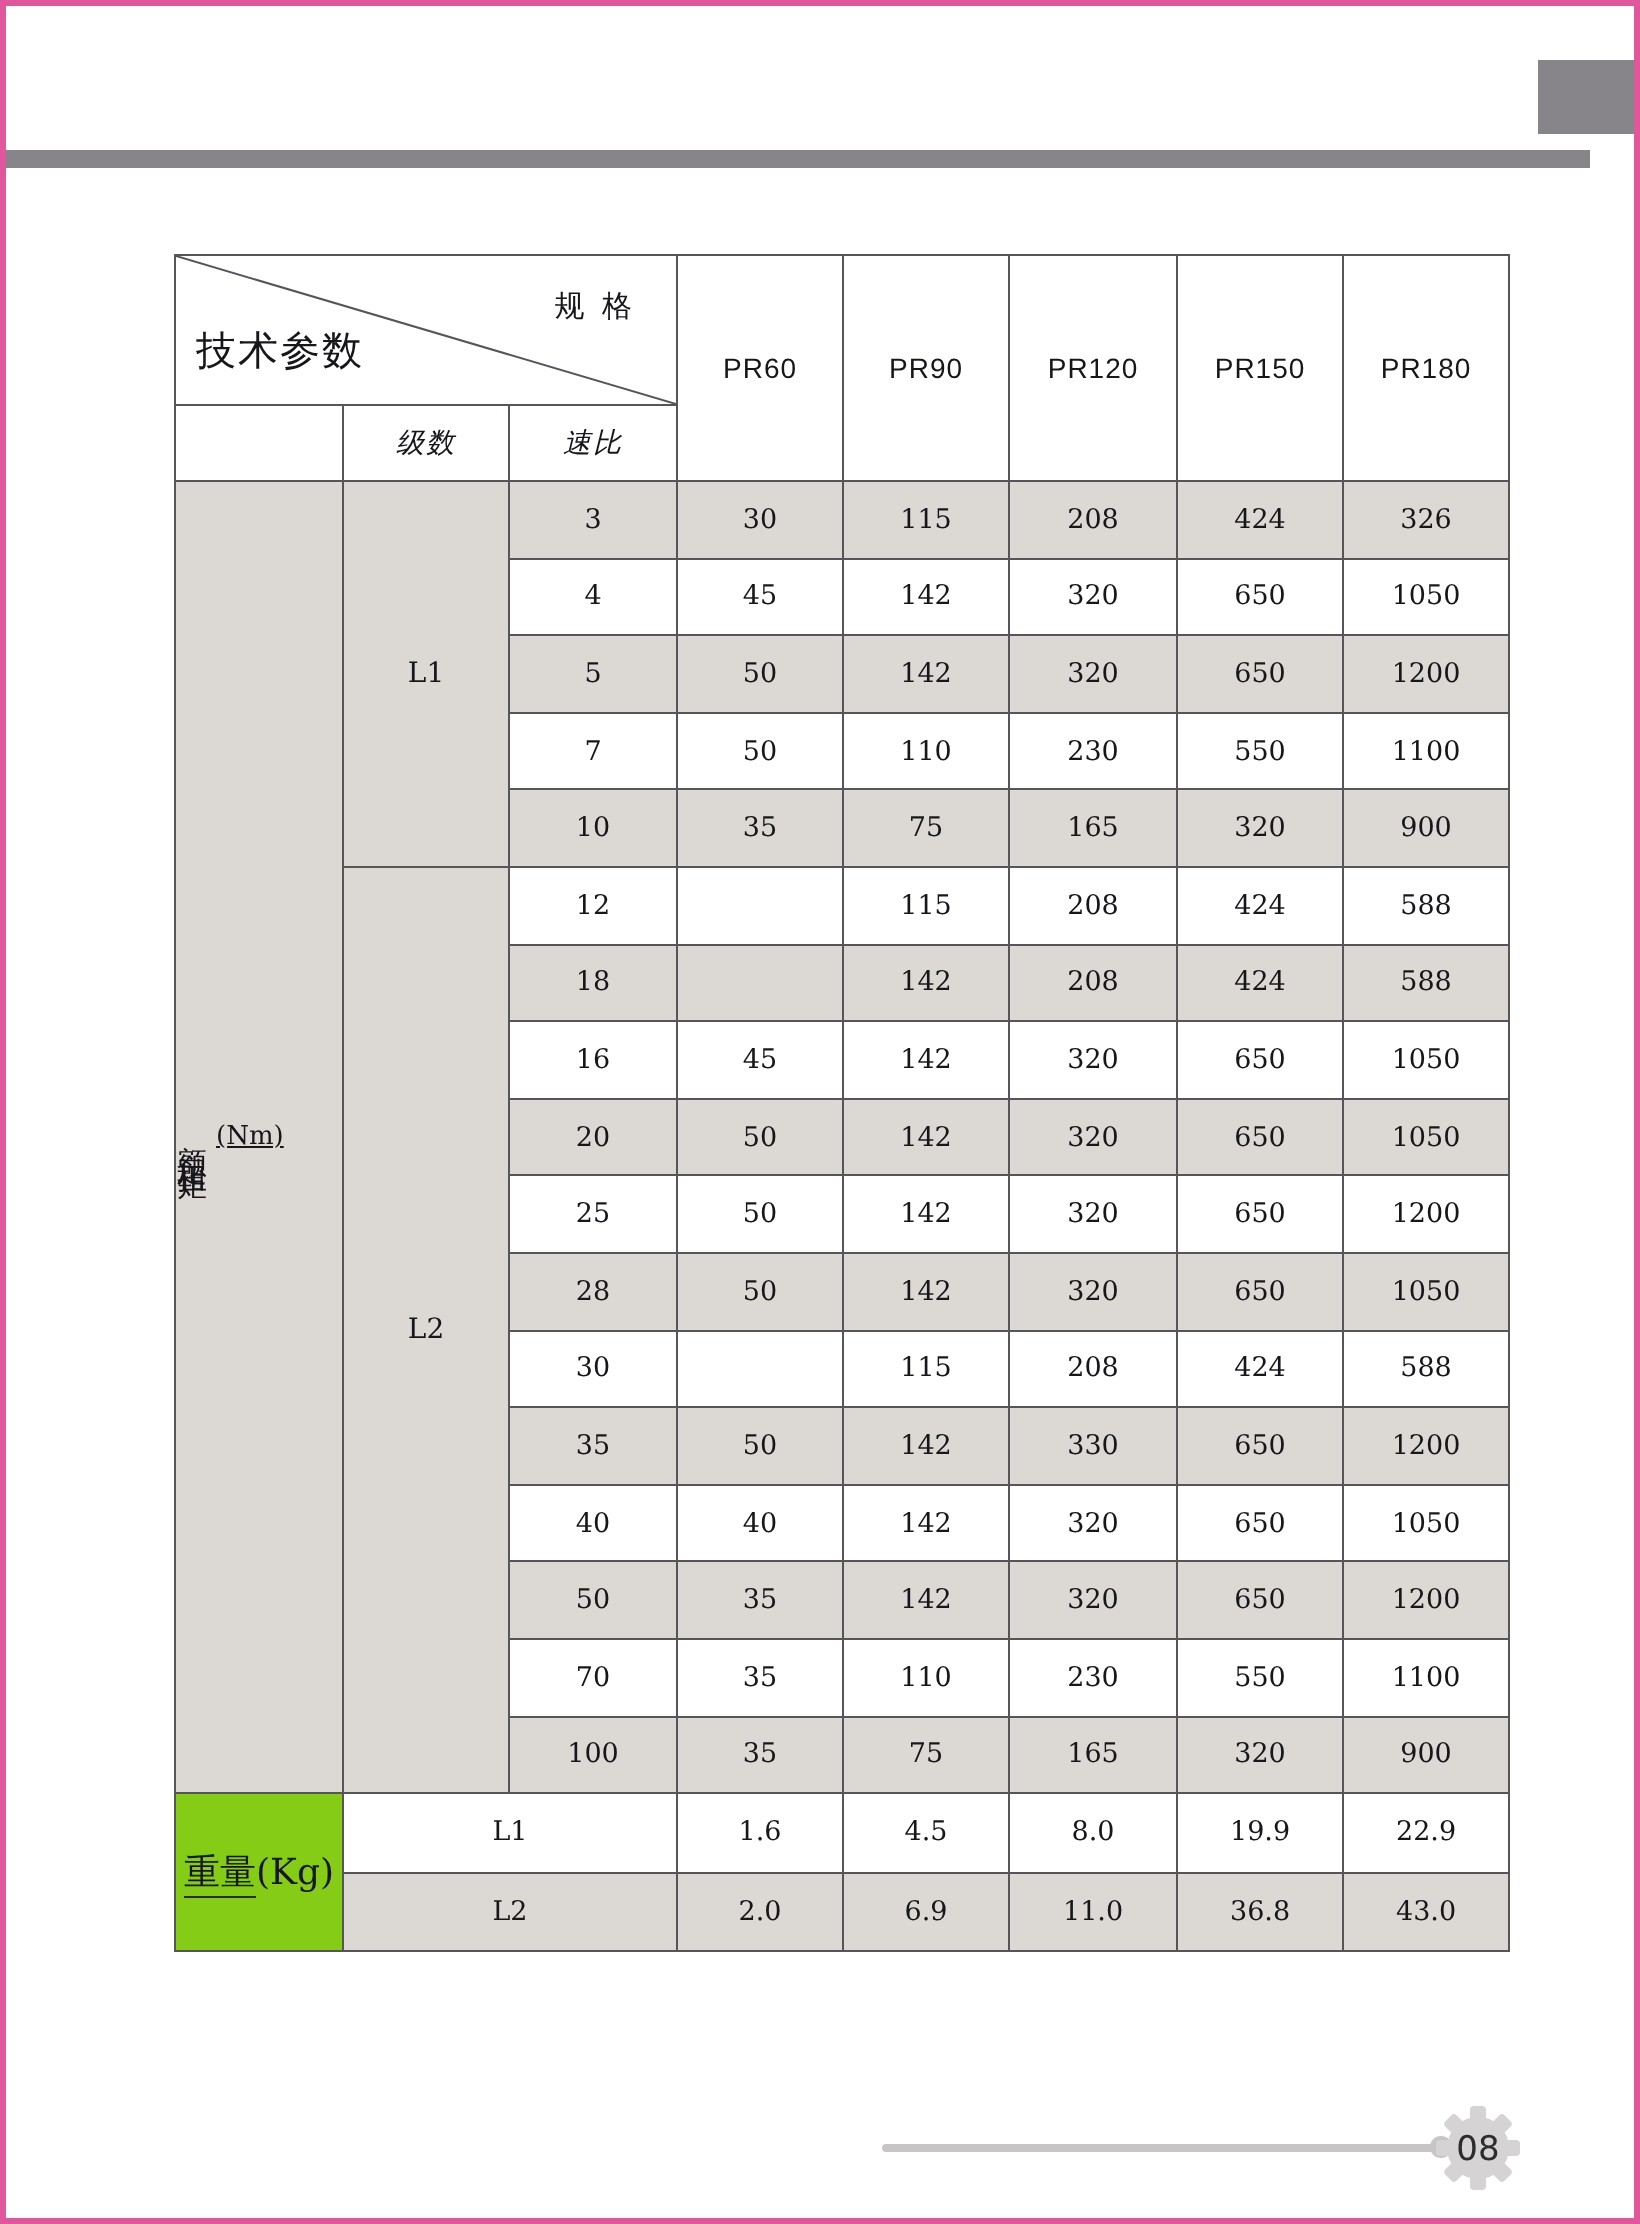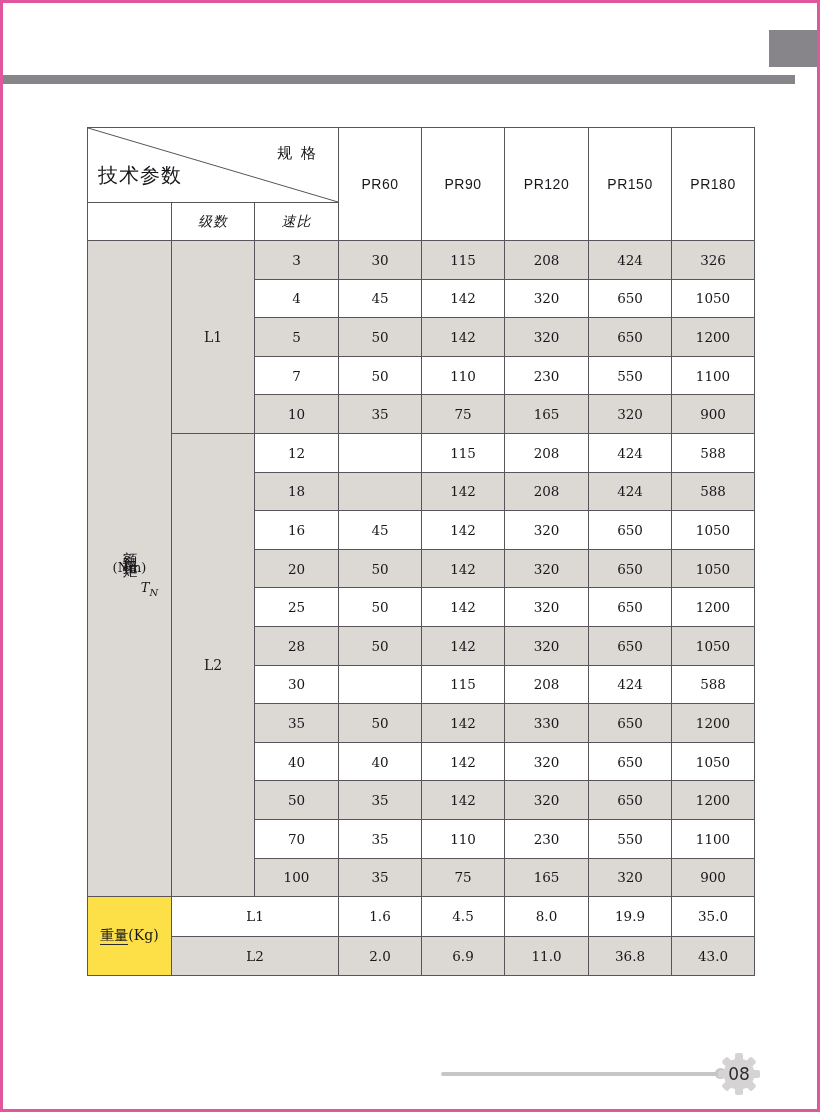--- a/index.html
+++ b/index.html
@@ -13,31 +13,31 @@
 
   .table-wrap { position:absolute; left:84px; top:124px; }
   table { border-collapse:collapse; table-layout:fixed; width:667px; }
   td { border:1px solid #57545a; text-align:center; vertical-align:middle;
        font-size:13.5px; padding:0; overflow:hidden; }
   tr.h1 { height:75px; } tr.h2 { height:38px; }
   tr.d  { height:38.6px; } tr.w { height:39.5px; }
   tr.s td { background:#dcd8d3; }
   td.stage  { background:#dcd8d3; font-size:14px; }
   td.torque { background:#ffffff; }
-  td.wlabel { background:#fde047; font-size:14px;margin-top:48px; }
+  td.wlabel { background:#84cc16; font-size:18px;margin-top:48px; }
   td.pr { font-family:"Liberation Sans","DejaVu Sans",sans-serif; font-size:14px; letter-spacing:0.5px;margin-left:10px; }
   td.sub { font-size:14px; letter-spacing:1px;font-style:italic; }
   td.ratio { font-size:13.5px; }
 
   td.diag { position:relative; }
   .diag-svg { position:absolute; left:0; top:0; width:100%; height:100%; display:block; }
   .d-top { position:absolute; top:16px; right:20px; font-size:15px; letter-spacing:2px; white-space:nowrap; }
   .d-bot { position:absolute; top:34px; left:10px;  font-size:20px; letter-spacing:1px; white-space:nowrap; }
 
-  .torque-inner { display:flex; flex-direction:column; align-items:center; gap:5px; }
+  .torque-inner { display:flex; align-items:center; gap:5px;text-decoration:underline; }
   .vtext { writing-mode:vertical-rl; text-orientation:upright; font-size:15px; letter-spacing:4px; line-height:1; }
   .nm { font-size:13px; }
   .tn { font-size:13px; font-style:italic;margin-left:40px; }
   .tn sub { font-size:10px; }
   .ul { border-bottom:1px solid #2a2a2a; padding-bottom:1px; }
 
   .footer-line { position:absolute; left:438px; top:1069px; width:278px; height:4px;
                  background:#c7c5c5; border-radius:2px; }
   .footer-dot  { position:absolute; left:712px; top:1065px; width:11px; height:11px;
                  border-radius:50%; background:#c7c5c5; }
@@ -234,21 +234,21 @@
 
       <tr class="w">
         <td class="wlabel" rowspan="2">
           <span class="ul">重量</span><span>(Kg)</span>
         </td>
         <td colspan="2">L1</td>
         <td>1.6</td>
         <td>4.5</td>
         <td>8.0</td>
         <td>19.9</td>
-        <td>35.0</td>
+        <td>22.9</td>
       </tr>
       <tr class="w s">
         <td colspan="2">L2</td>
         <td>2.0</td>
         <td>6.9</td>
         <td>11.0</td>
         <td>36.8</td>
         <td>43.0</td>
       </tr>
     </tbody>

